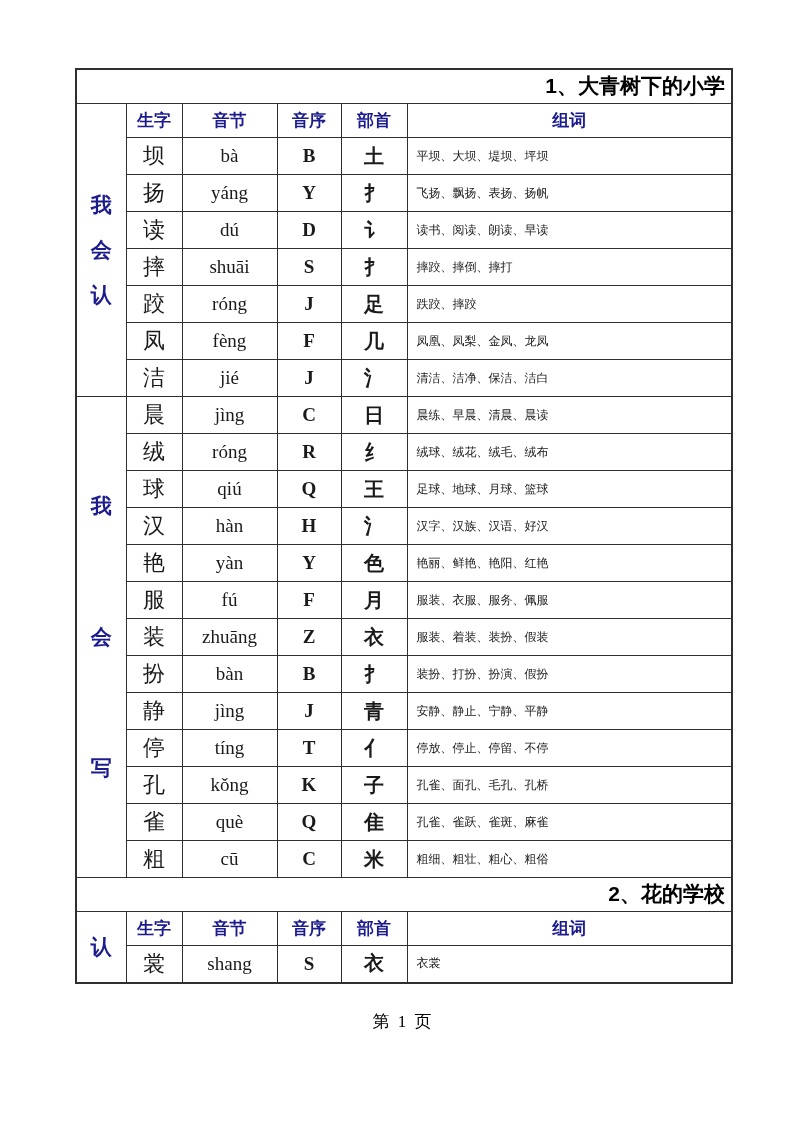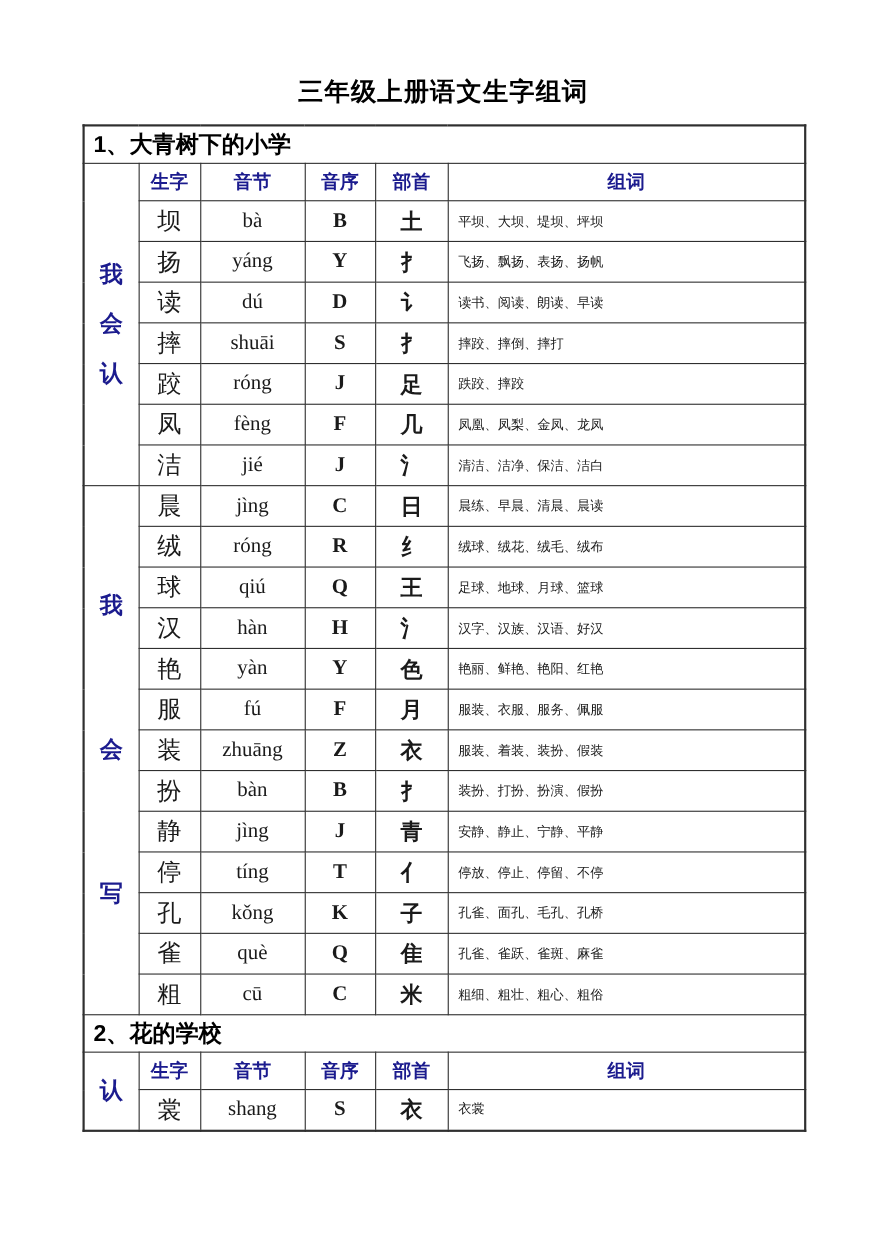--- a/index.html
+++ b/index.html
@@ -38,21 +38,21 @@
   .vocab-table td, .vocab-table th {
     border: 1px solid var(--line);
     padding: 0;
     overflow: hidden;
   }
   tr.section-row td {
     font-family: "Liberation Sans", "DejaVu Sans", sans-serif;
     font-size: 21px;
     font-weight: bold;
     color: #000000;
-    text-align: left;
+    text-align: right;
     padding: 2px 6px 3px 8px;
     height: 30px;
   }
   tr.header-row th {
     font-family: "Liberation Sans", "DejaVu Sans", sans-serif;
     font-size: 17px;
     font-weight: bold;
     color: var(--accent);
     text-align: center;
     height: 34px;
@@ -81,21 +81,20 @@
     text-align: center;
     font-size: 17px;
     color: #000000;
     letter-spacing: 2px;
   }
 </style>
 </head>
 <body>
 
 <div class="page">
-  <h1 class="doc-title">三年级上册语文生字组词</h1>
 
   <table class="vocab-table">
     <colgroup>
       <col style="width:50px">
       <col style="width:56px">
       <col style="width:95px">
       <col style="width:64px">
       <col style="width:66px">
       <col style="width:325px">
     </colgroup>
@@ -276,13 +275,14 @@
         <tr class="data-row">
           <td class="cell-char">裳</td>
           <td class="cell-pinyin">shang</td>
           <td class="cell-initial">S</td>
           <td class="cell-radical">衣</td>
           <td class="cell-words">衣裳</td>
         </tr>
       </tbody>
   </table>
 
+  <div class="footer">第 1 页</div>
 </div>
 
 </body></html>

